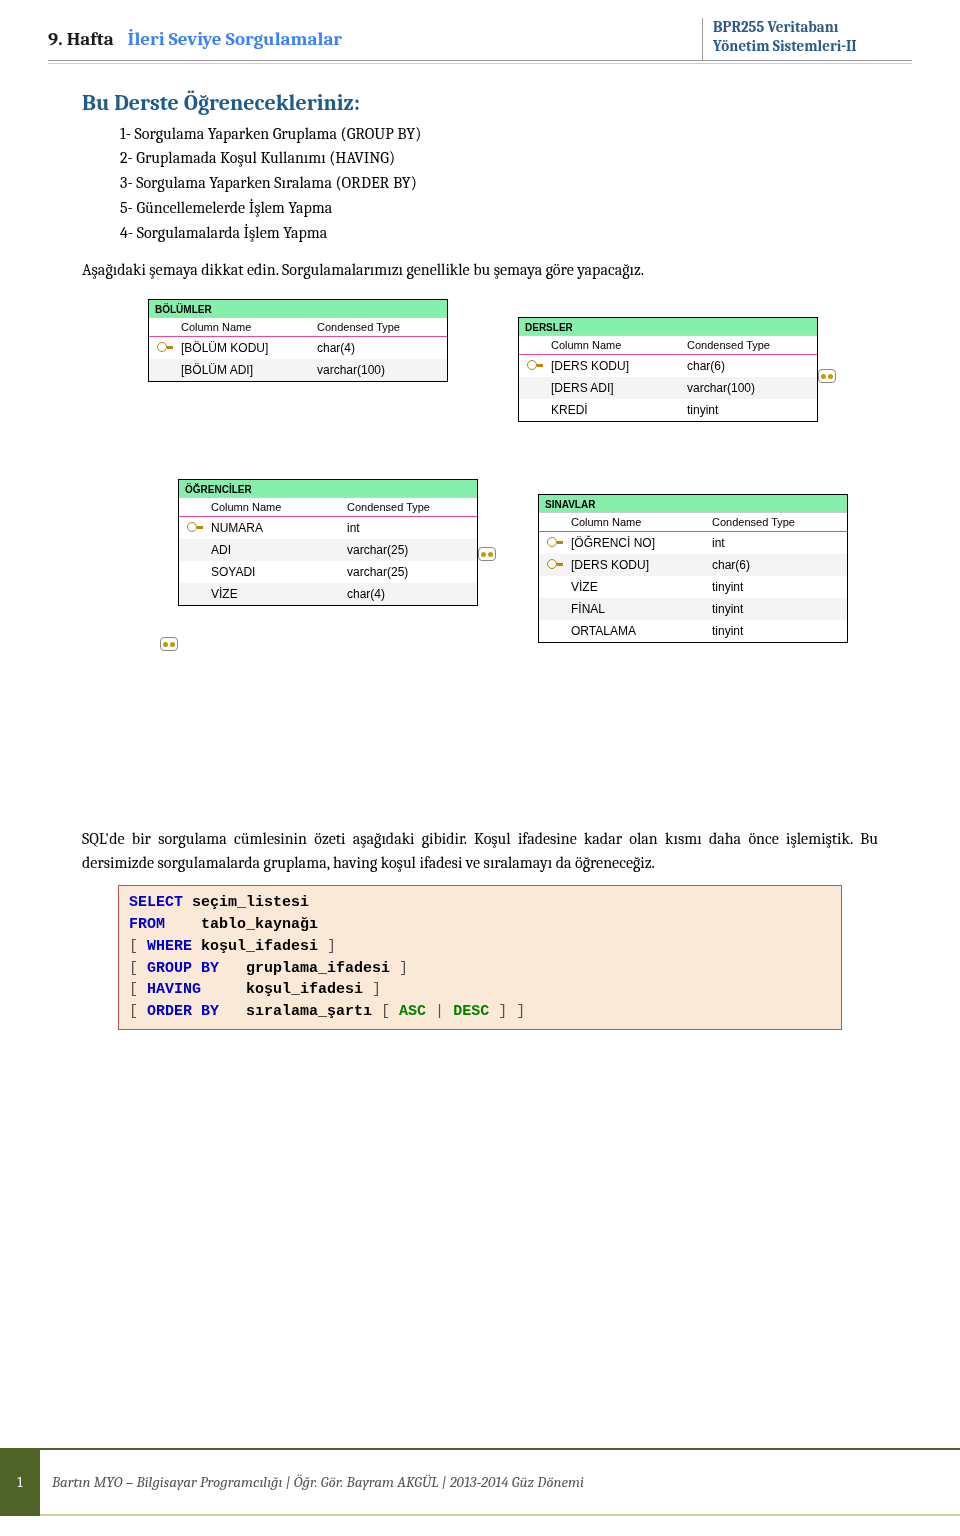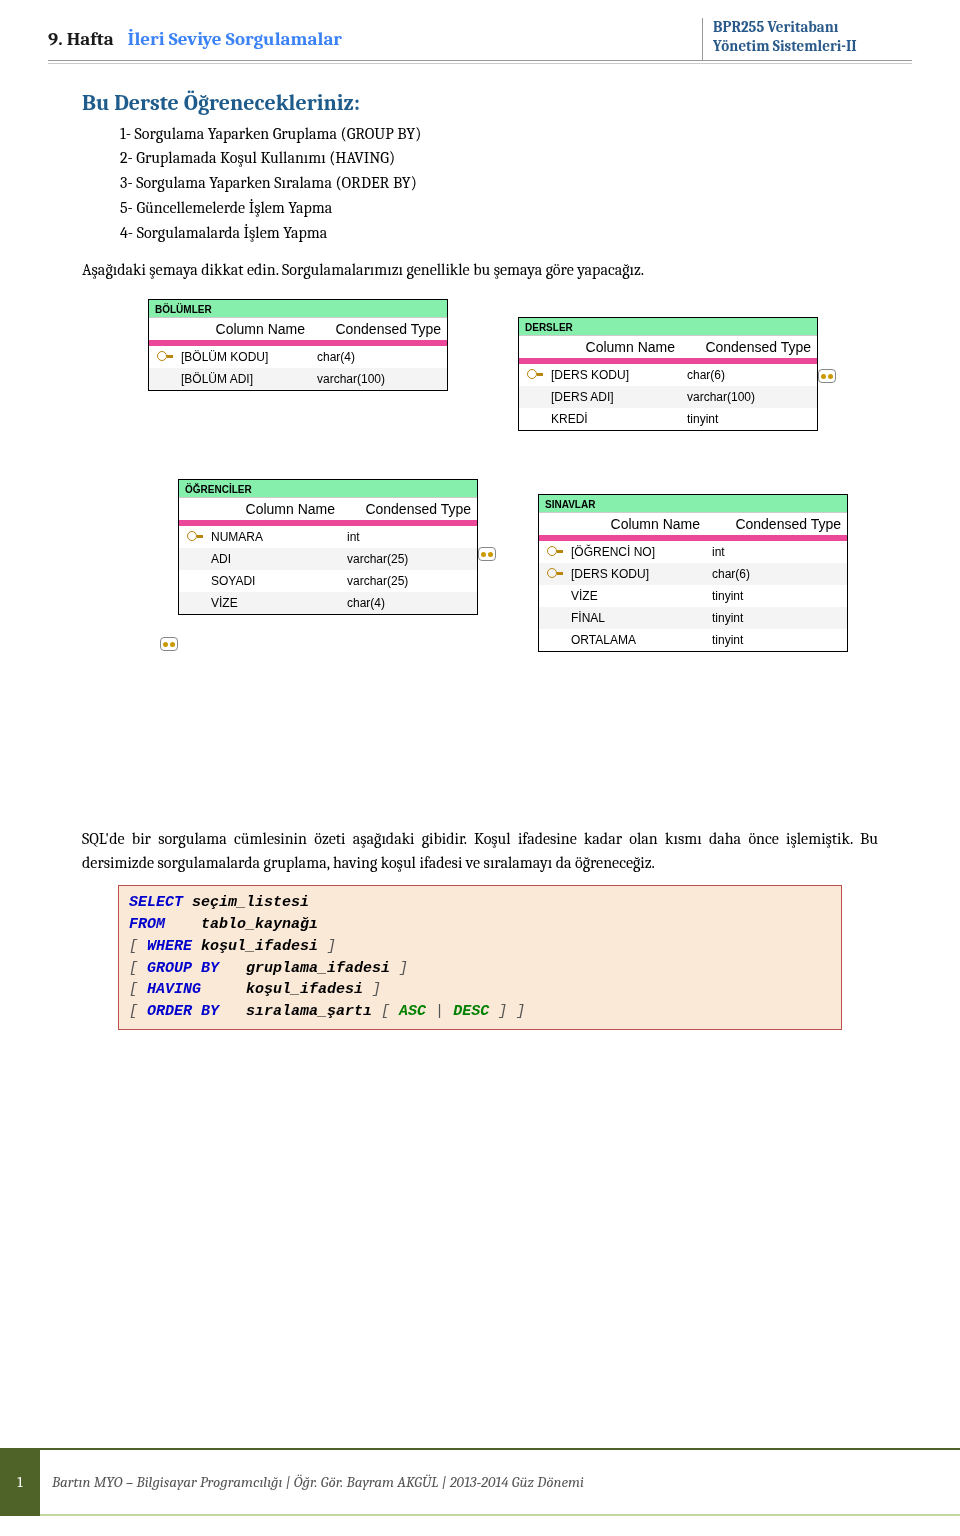--- a/index.html
+++ b/index.html
@@ -78,25 +78,24 @@
     font-size: 10px;
     padding: 4px 6px 2px 6px;
     border-bottom: 1px solid #ccc;
     background:#86efac;
   }
   .db-grid {
     display: grid;
     grid-template-columns: 26px 1fr 1fr;
   }
   .db-grid .hd {
-    font-size: 14px;
+    font-size: 11px;
     background: #fff;
-    border-bottom: 6px solid #ec4899;
+    border-bottom: 1px solid #ec4899;
     padding: 3px 6px;
-    text-align: right;
   }
   .db-grid .cell {
     padding: 4px 6px;
     background:#fff;
   }
   .db-grid .key { text-align:center; }
   .alt { background:#f4f4f4 !important; }
   .key-icon {
     display:inline-block;
     width:10px; height:10px;
@@ -133,21 +132,20 @@
   }
   .codebox {
     margin: 10px 70px 0 70px;
     background: #fbe9d8;
     border: 1.5px solid #c0504d;
     padding: 6px 10px;
     font-family: "Courier New", monospace;
     font-size: 15px;
     line-height: 1.45;
     white-space: pre;
-    font-style: italic;
   }
   .kw-blue { color: #0000cc; font-weight: bold; }
   .kw-green { color: #008000; font-weight: bold; }
   .tok { font-weight: bold; color:#000; }
   .punct { color:#555; }
 
   .footer {
     position: absolute;
     left: 0; right: 0; bottom: 20px;
     display:flex;

